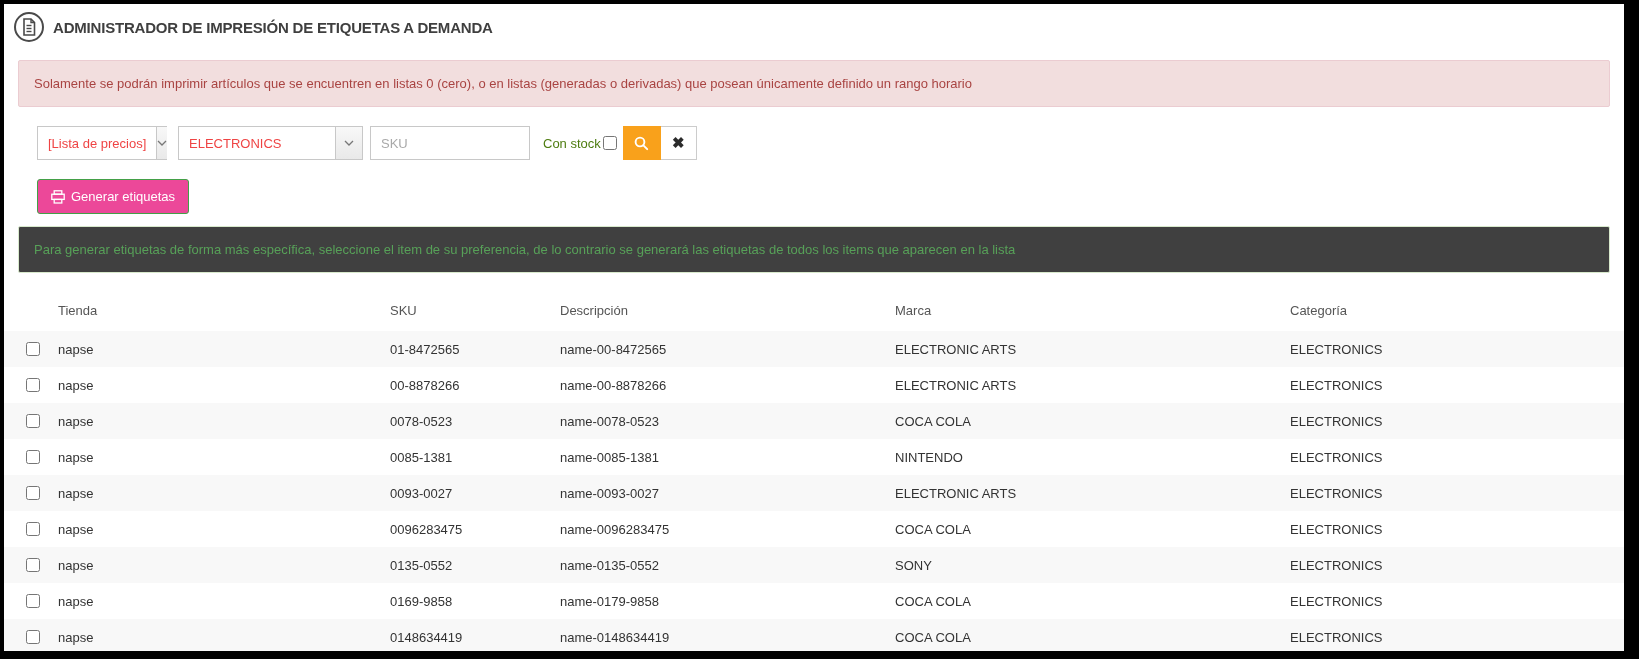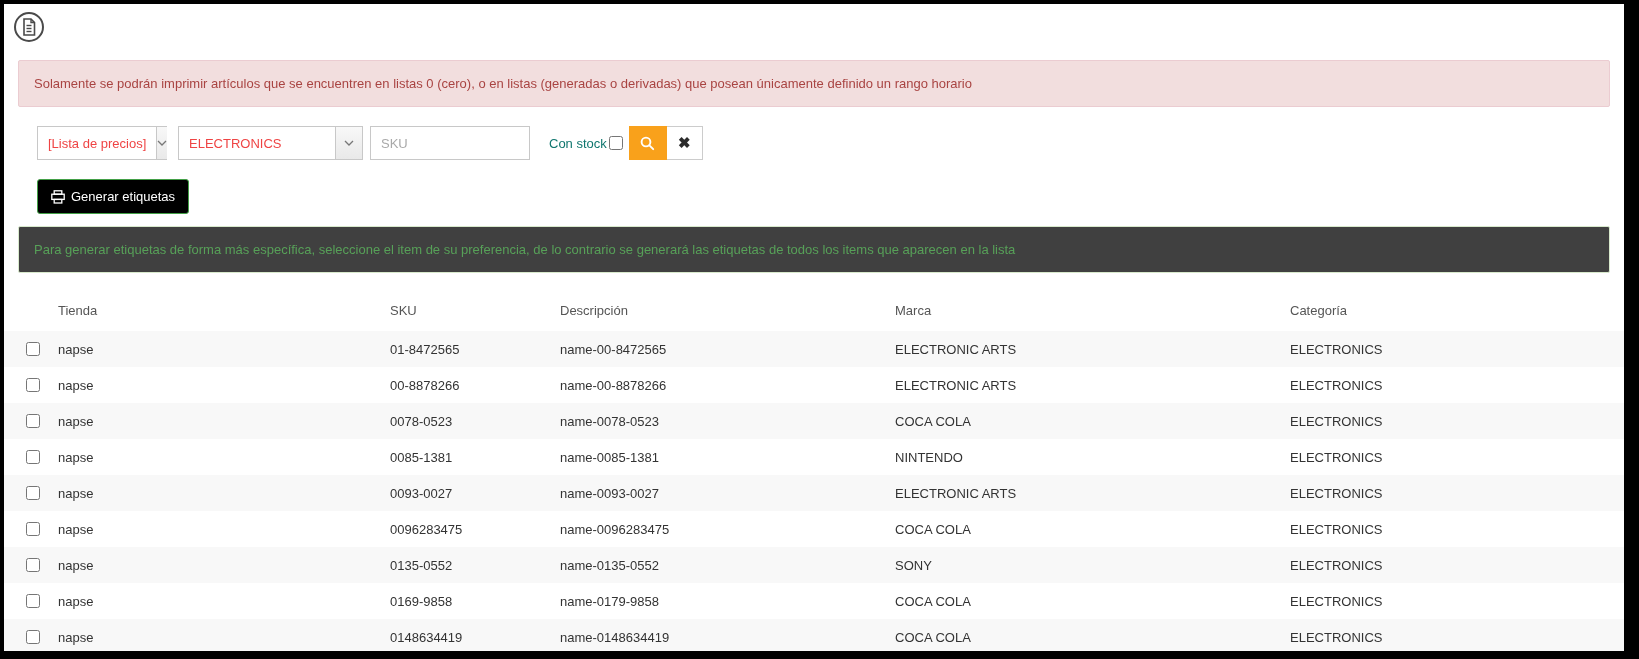--- a/index.html
+++ b/index.html
@@ -70,40 +70,40 @@
   .select-category  { width: 185px; margin-left: 11px; }
   .sku-input {
     margin-left: 7px;
     width: 160px; height: 34px;
     border: 1px solid #c8c8c8;
     padding: 0 10px; font-size: 13px; color: #333;
     font-family: "Liberation Sans", sans-serif;
     outline: none;
   }
   .sku-input::placeholder { color: #a9a9a9; }
-  .stock-label { margin-left: 19px; font-size: 13px; color: #0f766e; white-space: nowrap; }
+  .stock-label { margin-left: 13px; font-size: 13px; color: #4d7c0f; white-space: nowrap; }
   .stock-checkbox {
     width: 14px; height: 14px; margin-left: 2px;
     accent-color: #fff; cursor: pointer;
   }
   .btn { border: none; cursor: pointer; display: flex; align-items: center; justify-content: center; }
   .btn-search {
     width: 38px; height: 34px; margin-left: 6px;
     background: #f9a11b; border: 1px solid #f9a11b;
   }
   .btn-clear {
     width: 36px; height: 34px;
     background: #fff; border: 1px solid #ccc; border-left: none;
     font-size: 15px; font-weight: bold; color: #2b2b2b;
   }
 
   
   .btn-generate {
     margin: 19px 0 0 33px;
-    background: #000000; border: 1px solid #43a047;
+    background: #ec4899; border: 1px solid #43a047;
     color: #fff; font-size: 13px;
     font-family: "Liberation Sans", sans-serif;
     padding: 9px 13px; border-radius: 3px;
     display: flex; align-items: center; gap: 6px;
     cursor: pointer;
   }
 
   
   table.items {
     width: 100%;
@@ -142,20 +142,21 @@
     <div class="page-header">
       <span class="title-icon">
         <svg width="16" height="18" viewBox="0 0 16 18">
           <path d="M3 1 h7 l3.5 3.5 V17 H3 Z" fill="none" stroke="#4a4a4a" stroke-width="1.6"></path>
           <path d="M10 1 v3.5 h3.5" fill="none" stroke="#4a4a4a" stroke-width="1.4"></path>
           <line x1="5.5" y1="7.5" x2="10.5" y2="7.5" stroke="#4a4a4a" stroke-width="1.4"></line>
           <line x1="5.5" y1="10.5" x2="10.5" y2="10.5" stroke="#4a4a4a" stroke-width="1.4"></line>
           <line x1="5.5" y1="13.5" x2="10.5" y2="13.5" stroke="#4a4a4a" stroke-width="1.4"></line>
         </svg>
       </span>
+      <h1 class="page-title">ADMINISTRADOR DE IMPRESIÓN DE ETIQUETAS A DEMANDA</h1>
     </div>
 
     <div class="alert alert-danger">Solamente se podrán imprimir artículos que se encuentren en listas 0 (cero), o en listas (generadas o derivadas) que posean únicamente definido un rango horario</div>
 
     <div class="filter-row">
       <div class="select select-pricelist">
         <span class="select-value">[Lista de precios]</span>
         <span class="chev">
           <svg width="10" height="6" viewBox="0 0 10 6">
               <polyline points="1,1 5,5 9,1" fill="none" stroke="#777" stroke-width="1.3"></polyline>

